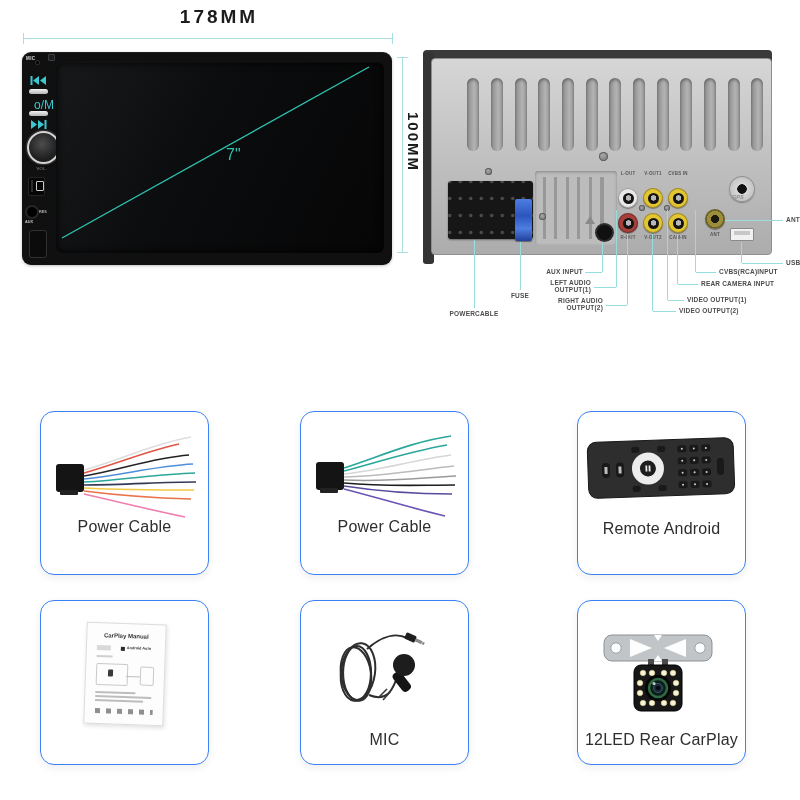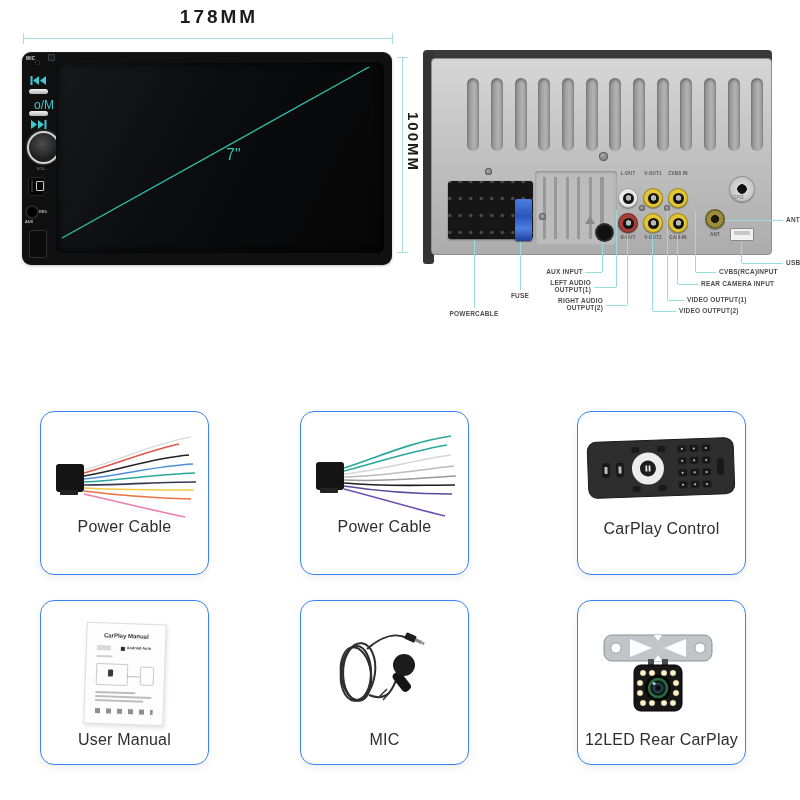--- a/index.html
+++ b/index.html
@@ -311,40 +311,39 @@
               <circle cx="120.5" cy="25.5" r="1"></circle>
             <circle cx="96.5" cy="37.5" r="1"></circle>
               <circle cx="108.5" cy="37.5" r="1"></circle>
               <circle cx="120.5" cy="37.5" r="1"></circle>
             <circle cx="96.5" cy="49.5" r="1"></circle>
               <circle cx="108.5" cy="49.5" r="1"></circle>
               <circle cx="120.5" cy="49.5" r="1"></circle>
           </g>
         </g>
       </svg>
-      <div class="abs card-lbl" style="top:108px;">CarPlay Control</div>
+      <div class="abs card-lbl" style="top:108px;">Remote Android</div>
     </div>
 
     <div class="abs card" style="left:40px;top:200px;height:163px;">
       <div class="abs" style="left:44px;top:22px;width:78px;height:100px;background:#fdfdfd;border:1px solid #dcdcdc;box-shadow:1px 2px 4px rgba(0,0,0,.12);transform:rotate(2deg);">
         <div class="abs" style="left:0;top:9px;width:78px;text-align:center;font-size:6px;font-weight:bold;color:#2e2e2e;">CarPlay Manual</div>
         <div class="abs" style="left:10px;top:22px;width:14px;height:5px;background:#d9d9d9;"></div>
         <div class="abs" style="left:34px;top:22.5px;width:4px;height:4px;background:#2b2b2b;"></div>
         <div class="abs" style="left:40px;top:22px;font-size:3.8px;font-weight:bold;color:#2b2b2b;">Android Auto</div>
         <div class="abs" style="left:10px;top:32px;width:16px;height:2px;background:#cfcfcf;"></div>
         <div class="abs" style="left:10px;top:40px;width:30px;height:20px;border:1px solid #c9c9c9;border-radius:2px;"></div>
         <div class="abs" style="left:22px;top:46px;width:5px;height:7px;background:#3a3a3a;border-radius:1px;"></div>
         <div class="abs" style="left:40px;top:52px;width:14px;height:1px;background:#bdbdbd;"></div>
         <div class="abs" style="left:54px;top:42px;width:12px;height:17px;border:1px solid #c9c9c9;border-radius:2px;"></div>
         <div class="abs" style="left:10px;top:68px;width:40px;height:1.8px;background:#bdbdbd;"></div>
         <div class="abs" style="left:10px;top:72px;width:56px;height:1.8px;background:#bdbdbd;"></div>
         <div class="abs" style="left:10px;top:76px;width:48px;height:1.8px;background:#bdbdbd;"></div>
         <div class="abs" style="left:10px;top:85px;width:58px;height:5px;background:repeating-linear-gradient(90deg,#8f8f8f 0 5px,rgba(0,0,0,0) 5px 11px);"></div>
       </div>
-      <div class="abs card-lbl" style="top:130px;">User Manual</div>
     </div>
 
     <div class="abs card" style="left:300px;top:200px;height:163px;">
       <svg class="abs" style="left:28px;top:22px;" width="112" height="100" viewBox="0 0 112 100">
         <ellipse cx="28" cy="50" rx="14" ry="27" fill="none" stroke="#2e2e2e" stroke-width="2.2"></ellipse>
         <ellipse cx="29" cy="49" rx="17" ry="29" fill="none" stroke="#2e2e2e" stroke-width="2" transform="rotate(8 29 49)"></ellipse>
         <ellipse cx="27" cy="51" rx="15" ry="27" fill="none" stroke="#2e2e2e" stroke-width="2" transform="rotate(-8 27 51)"></ellipse>
         <path d="M38,26 C54,12 68,10 78,15" fill="none" stroke="#2e2e2e" stroke-width="2"></path>
         <g transform="translate(78,9) rotate(25)">
           <rect x="0" y="0" width="11" height="7" rx="1.5" fill="#1f1f1f"></rect>

